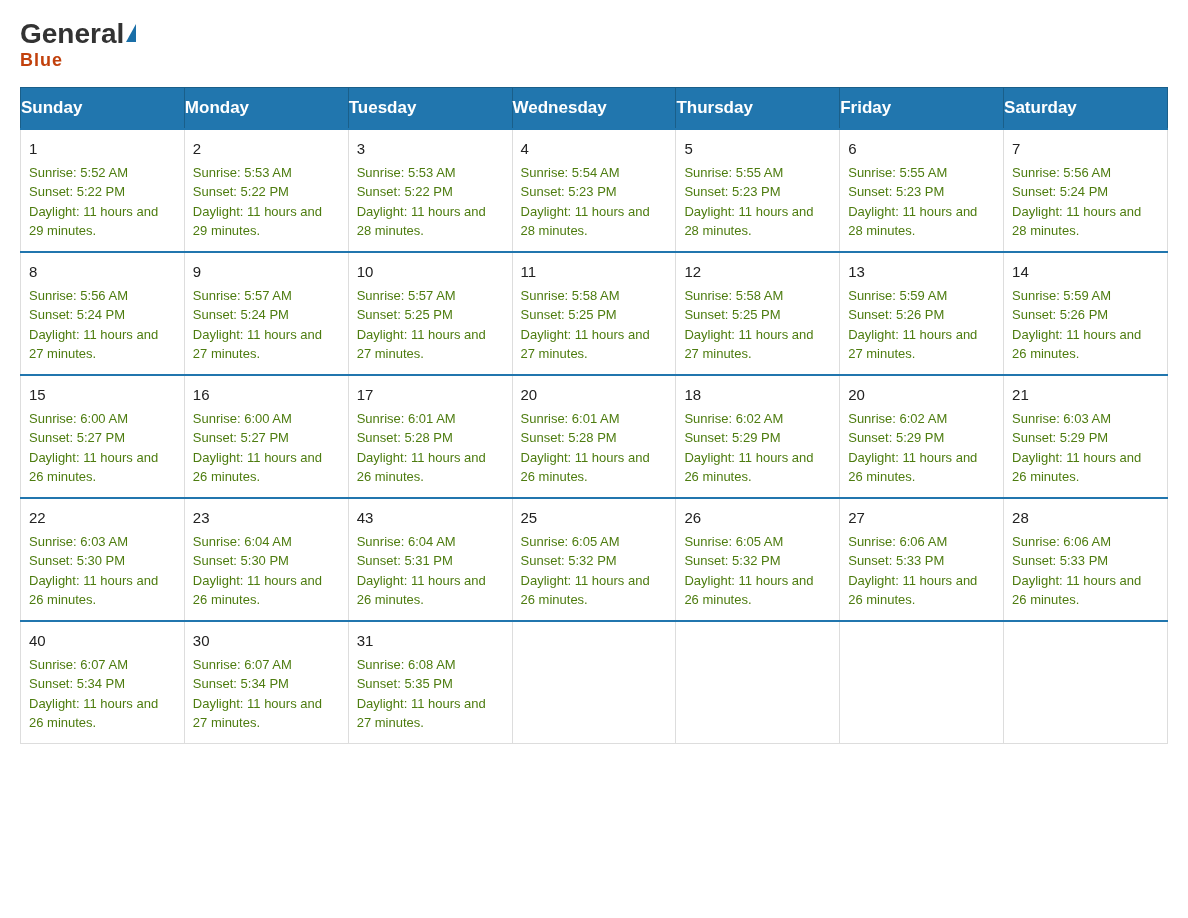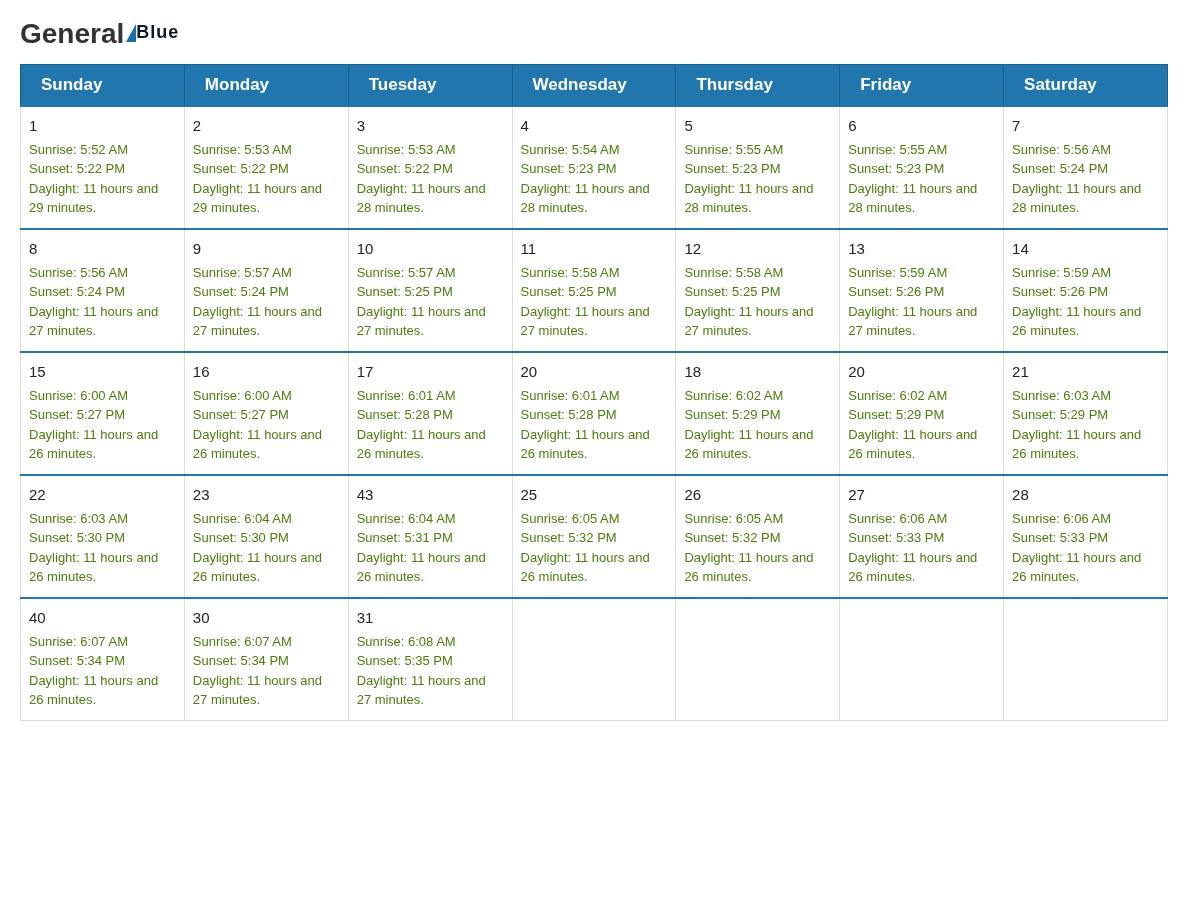--- a/index.html
+++ b/index.html
@@ -11,21 +11,21 @@
       padding: 20px;
     }
     .header {
       display: flex;
       justify-content: space-between;
       align-items: flex-start;
       margin-bottom: 16px;
     }
     .logo {
       display: flex;
-      flex-direction: row;
+      flex-direction: column;
       align-items: flex-start;
     }
     .logo-text {
       display: flex;
       align-items: center;
       font-size: 28px;
       font-weight: bold;
       color: #333;
       line-height: 1;
     }
@@ -34,21 +34,21 @@
       display: inline-block;
       width: 0;
       height: 0;
       border-left: 10px solid transparent;
       border-bottom: 18px solid #1a6fa8;
       margin-left: 2px;
       margin-bottom: 2px;
     }
     .logo-underline {
       font-size: 18px;
-      color: #0f172a;
+      color: #c2410c;
       font-weight: bold;
       margin-top: 2px;
       letter-spacing: 1px;
     }
     .header-right {
       text-align: right;
     }
     .month-title {
       font-size: 52px;
       font-weight: bold;
@@ -61,21 +61,21 @@
       margin-top: 4px;
     }
     table {
       width: 100%;
       border-collapse: collapse;
       table-layout: fixed;
     }
     thead th {
       background-color: #2176ae;
       color: #fff;
-      padding: 10px 20px;
+      padding: 10px 0;
       font-size: 17px;
       font-weight: bold;
       text-align: left;
       border: 1px solid #1a5f8a;
     }
     tbody td {
       vertical-align: top;
       padding: 8px 8px 10px 8px;
       font-size: 13.5px;
       color: #333;

